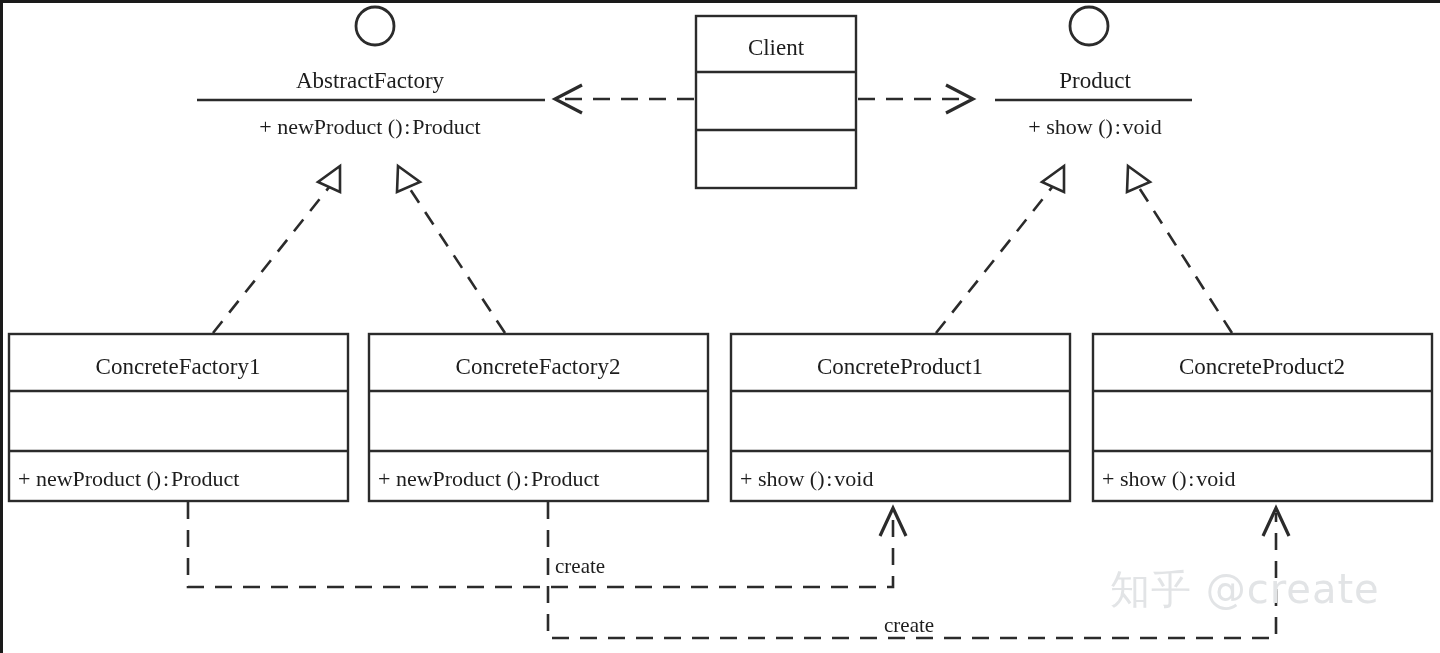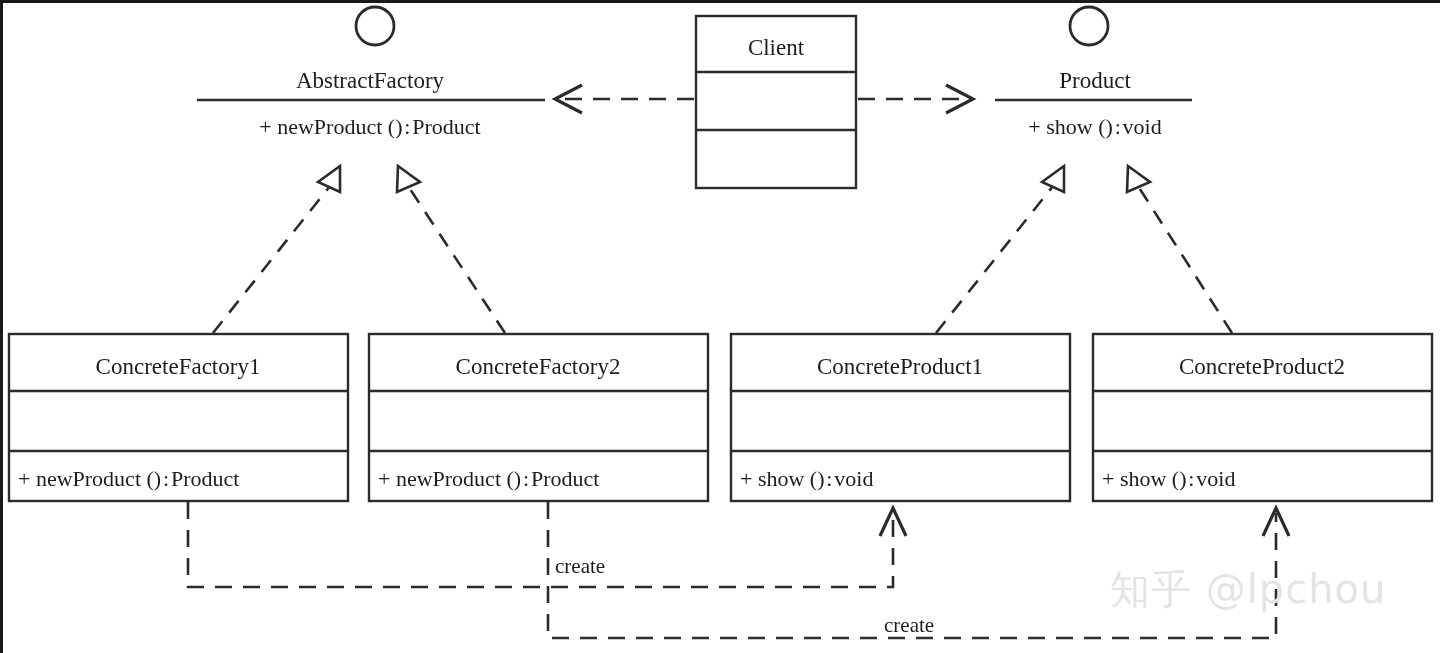--- a/index.html
+++ b/index.html
@@ -207,15 +207,15 @@
     </g>
 
     <g>
       <path class="dep-line" d="M 548 502 L 548 638 L 1276 638 L 1276 513"></path>
       <path class="arrow-open" d="M 1263 536 L 1276 508 L 1289 536"></path>
       <text class="uml-text edge-label" x="884" y="632">create</text>
     </g>
 
   </svg>
 
-  <div class="watermark" style="left:1110px; top:562px;">知乎 @lpchou</div>
+  <div class="watermark" style="left:1110px; top:562px;">知乎 @create</div>
 
 </div>
 
 </body></html>

